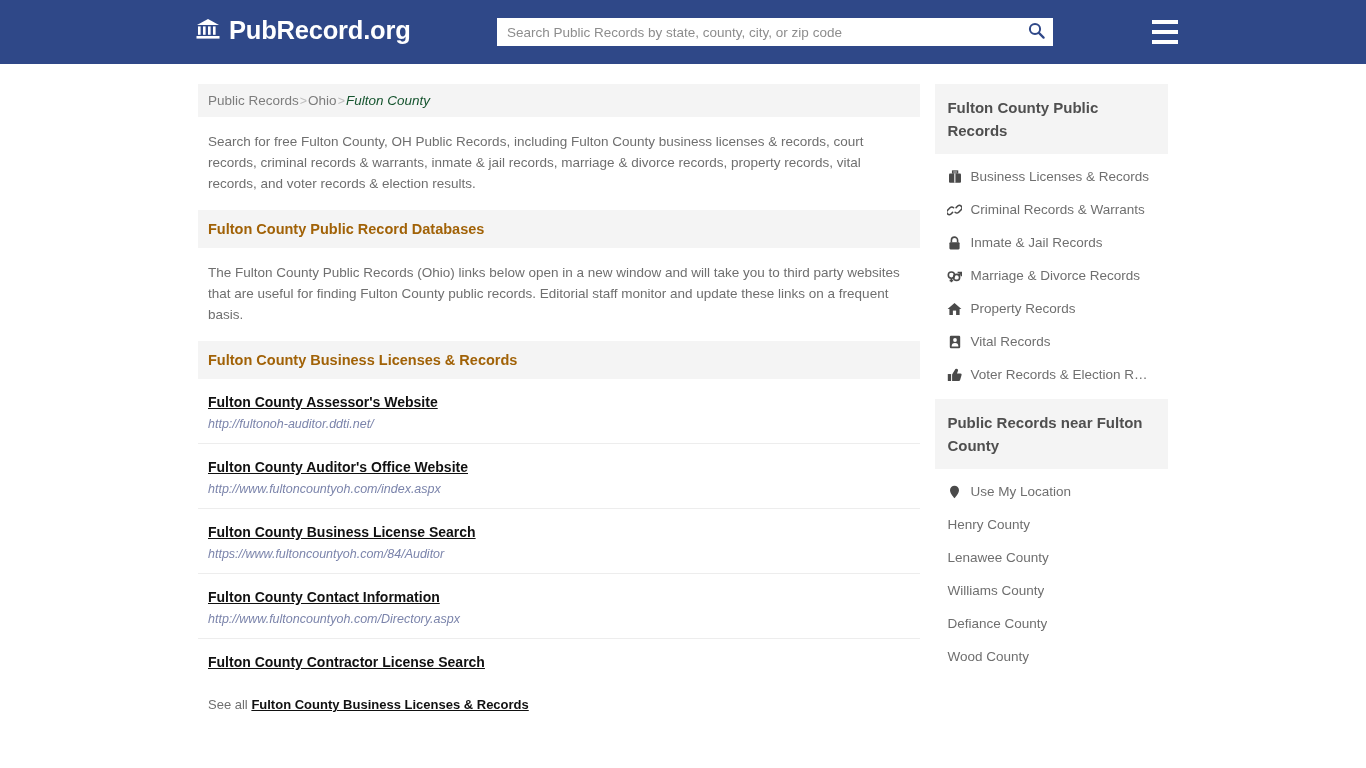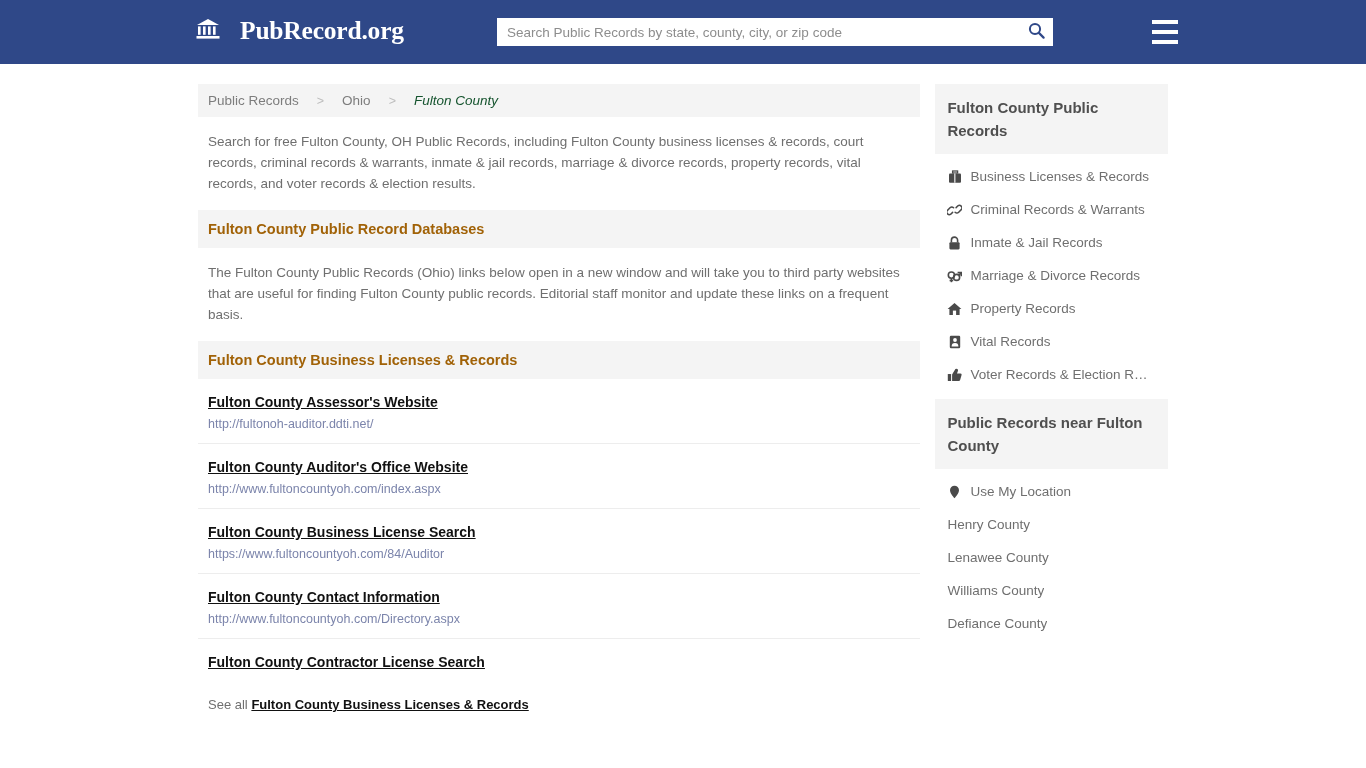--- a/index.html
+++ b/index.html
@@ -21,23 +21,22 @@
     display: flex;
     align-items: center;
     position: relative;
   }
   .brand {
     position: absolute;
     left: 196px;
     top: 18px;
     display: flex;
     align-items: flex-start;
-    gap: 20px;
+    gap: 9px;
     text-decoration: none;
-    font-family: Liberation Serif, serif;
   }
   .brand-icon { display: block; }
   .brand-text {
     color: #ffffff;
     font-size: 25.5px;
     font-weight: bold;
     letter-spacing: -0.2px;
     line-height: 1;
   }
   .search-wrap {
@@ -118,21 +117,21 @@
   }
 
   
   .breadcrumb {
     background: #f4f4f4;
     padding: 9px 10px;
     font-size: 13.5px;
     color: #8a8a8a;
     display: flex;
     align-items: center;
-    gap: 18px;
+    gap: 1px;
     flex-wrap: wrap;
   }
   .breadcrumb a {
     color: #7d7d7d;
     text-decoration: none;
   }
   .breadcrumb .crumb-sep { color: #bdbdbd; font-size: 12.5px; }
   .breadcrumb .crumb-current { color: #14532d; font-style: italic; }
 
   
@@ -176,20 +175,21 @@
   }
   .link-url {
     display: block;
     font-size: 12.5px;
     color: #7b84ab;
     text-decoration: none;
     white-space: nowrap;
     overflow: hidden;
     text-overflow: ellipsis;
     max-width: 700px;
+    font-style: italic;
   }
   .see-all {
     padding: 8px 10px 10px 10px;
     font-size: 13px;
     color: #6f6f6f;
   }
   .see-all a {
     color: #111111;
     font-weight: bold;
     text-decoration: underline;
@@ -451,19 +451,24 @@
               <span class="lbl">Williams County</span>
             </a>
           </li>
 
           <li>
             <a class="side-item no-icon" href="#">
               <span class="lbl">Defiance County</span>
             </a>
           </li>
 
+          <li>
+            <a class="side-item no-icon" href="#">
+              <span class="lbl">Wood County</span>
+            </a>
+          </li>
 
         </ul>
       </div>
 
     </div>
   </div>
 </div>
 
 </body></html>

